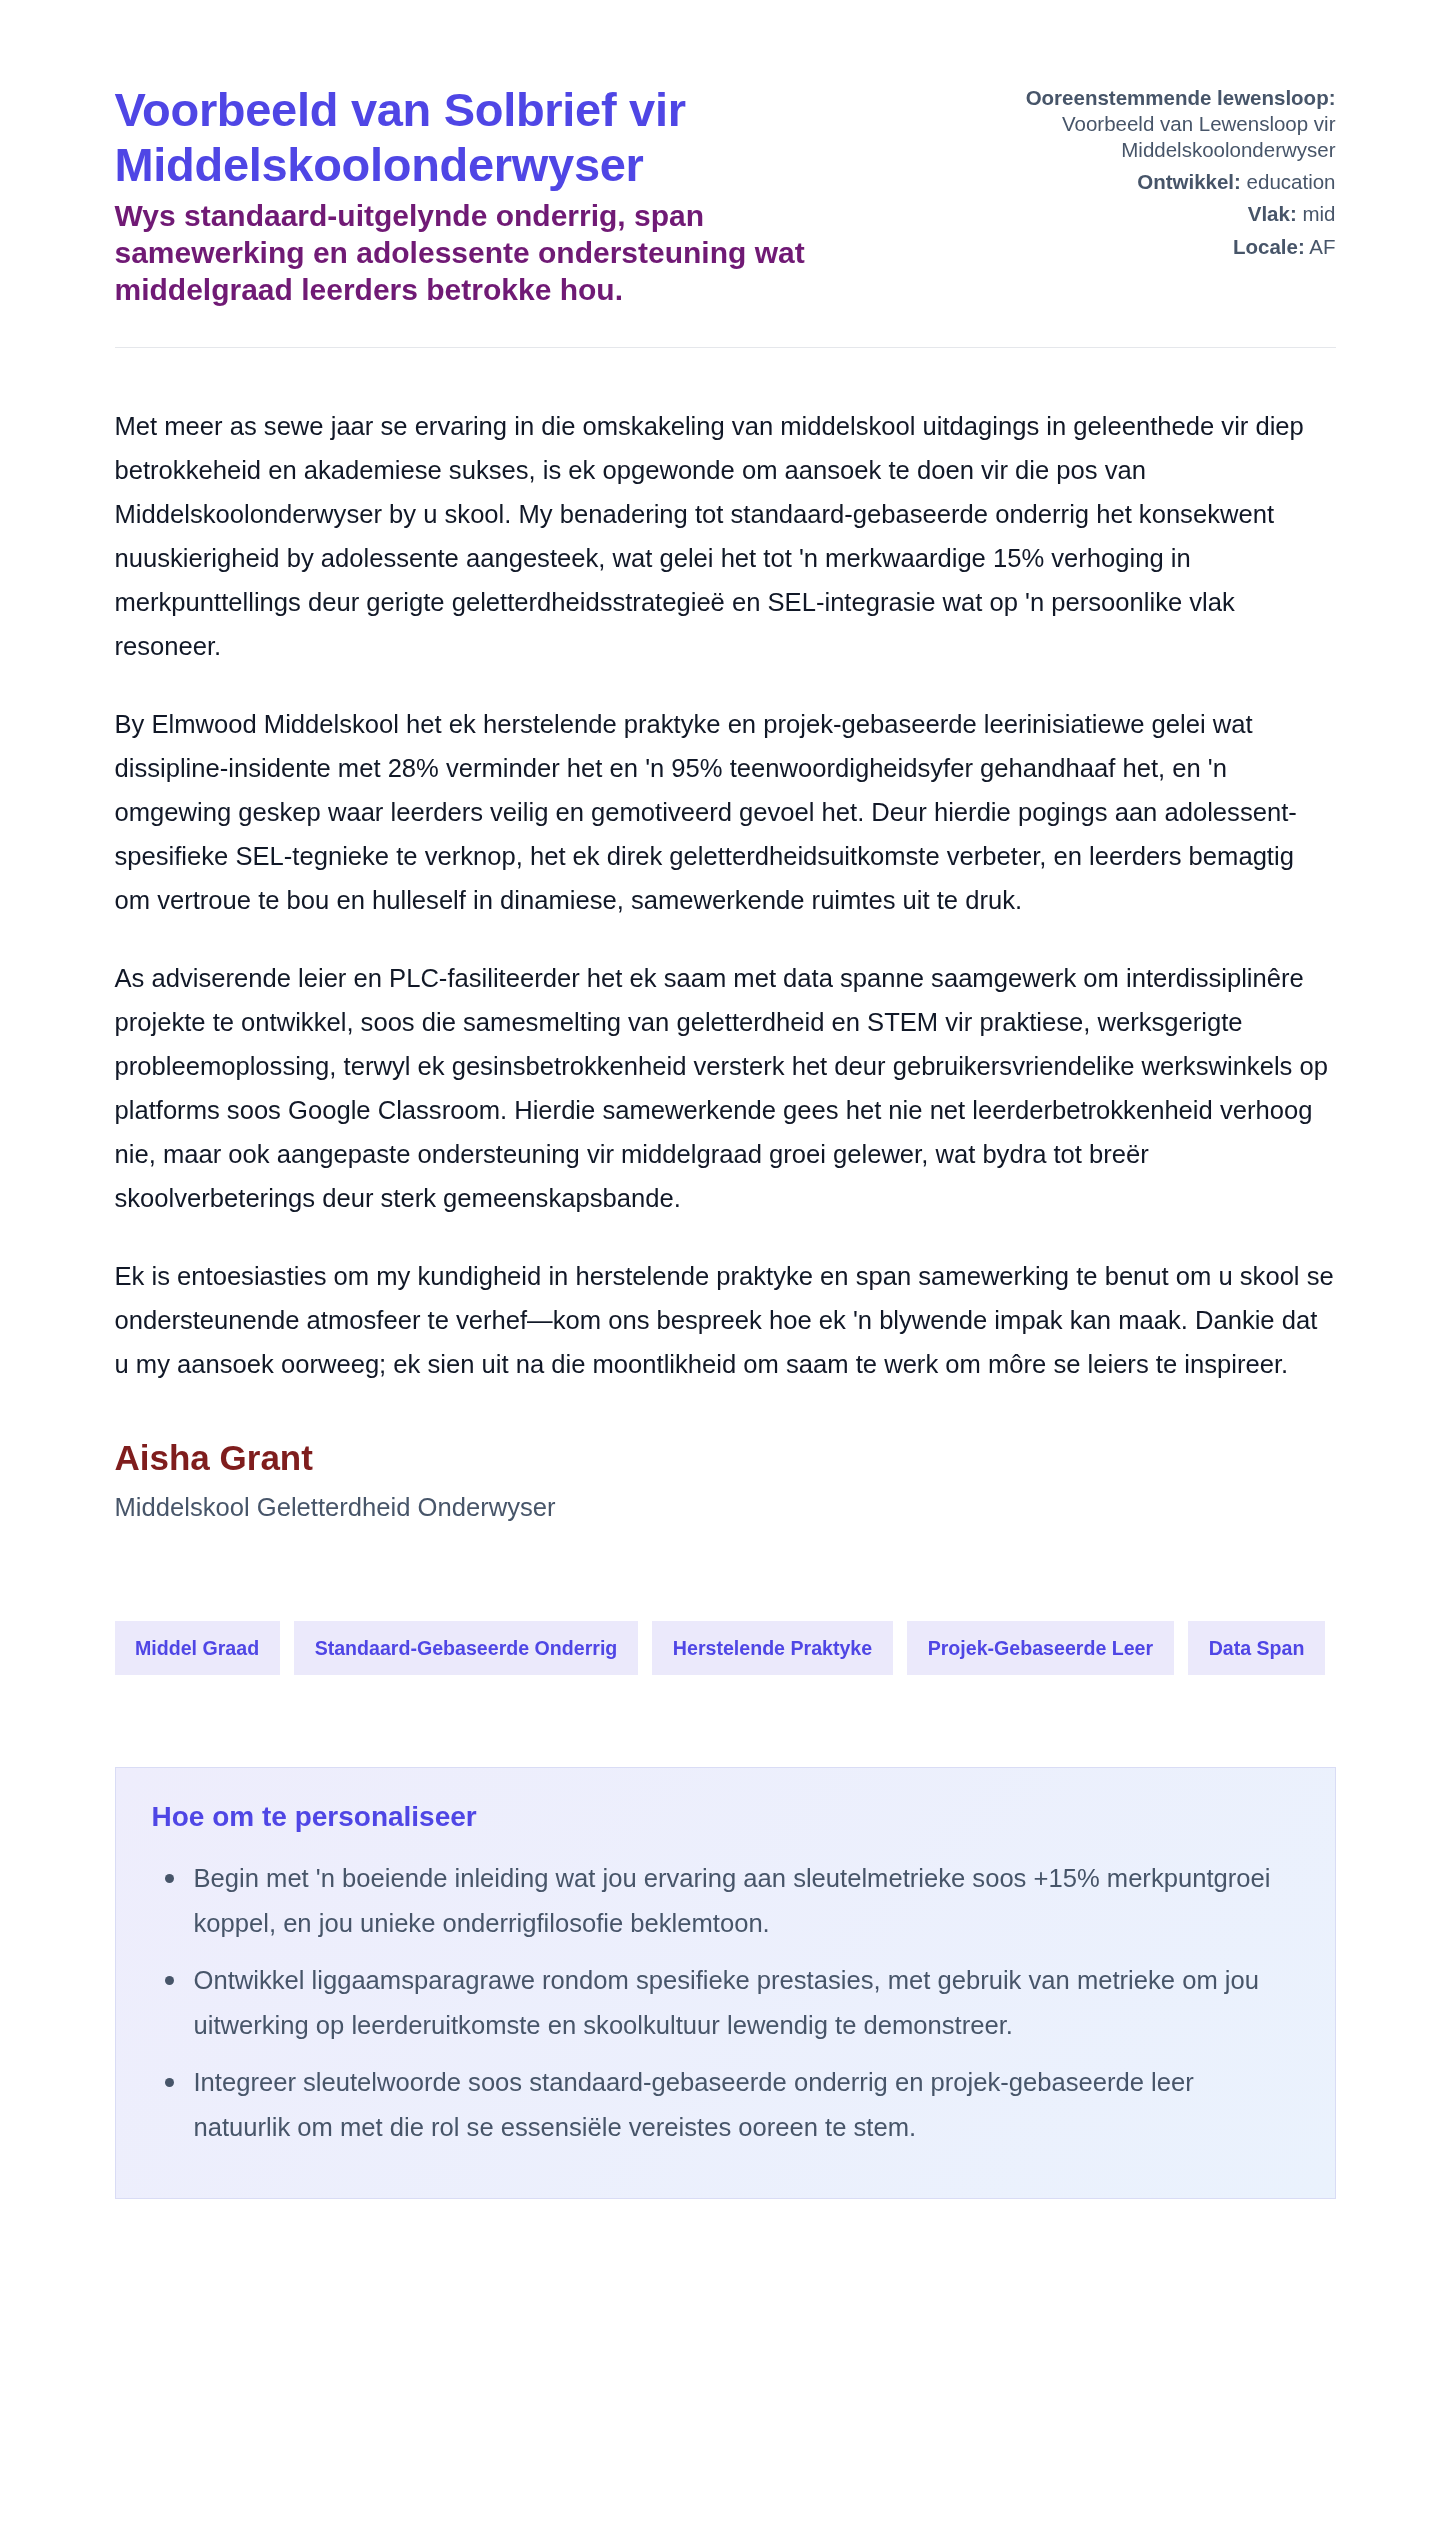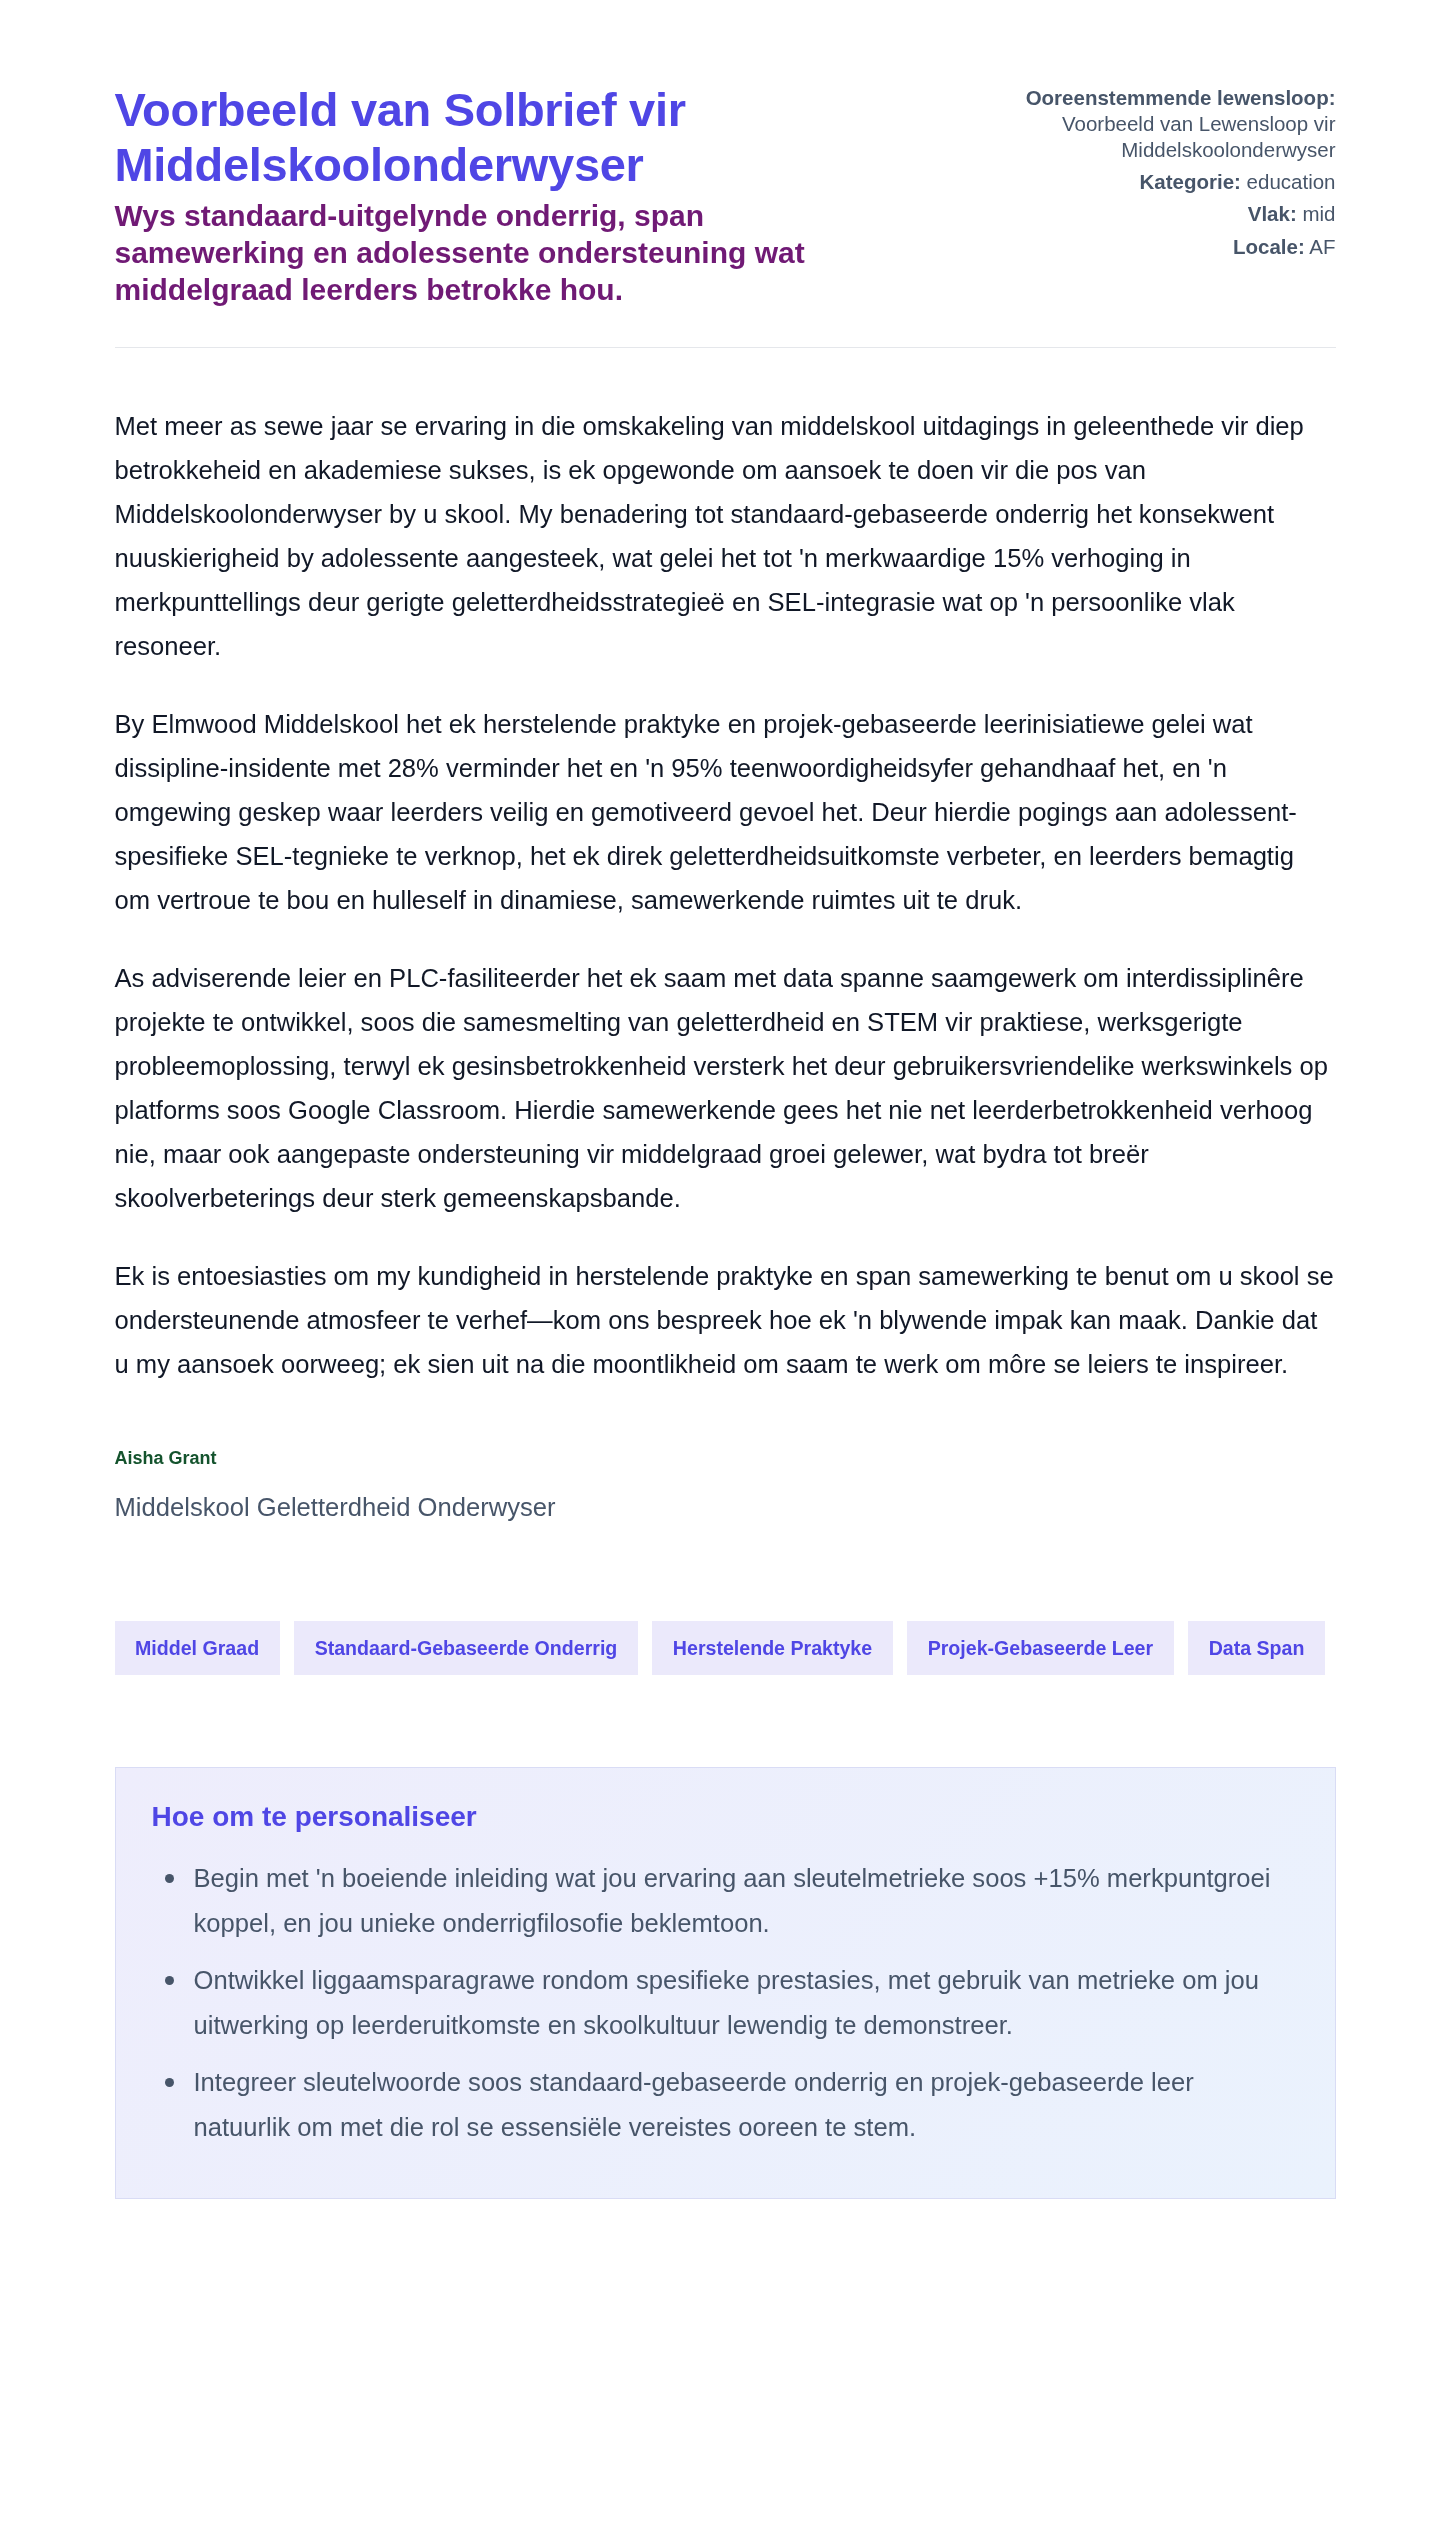--- a/index.html
+++ b/index.html
@@ -61,24 +61,24 @@
     line-height: 34px;
   }
   .para {
     margin: 0 0 34px 0;
     font-size: 25.6px;
     line-height: 44px;
     color: #111827;
   }
   .signature { margin-top: 55px; }
   .sig-name {
-    font-size: 18px;
+    font-size: 35px;
     font-weight: 700;
     line-height: 34px;
-    color: #14532d;
+    color: #7f1d1d;
   }
   .sig-title {
     margin-top: 15.3px;
     font-size: 25.6px;
     line-height: 34px;
     color: #475569;
   }
 
   .tags {
     margin-top: 97px;
@@ -143,21 +143,21 @@
     <div class="header-left">
       <h1 class="title">Voorbeeld van Solbrief vir Middelskoolonderwyser</h1>
       <h2 class="subtitle">Wys standaard-uitgelynde onderrig, span samewerking en adolessente ondersteuning wat middelgraad leerders betrokke hou.</h2>
     </div>
     <div class="meta">
       <div class="meta-row first">
         <span class="meta-label meta-value">Ooreenstemmende lewensloop:</span>
         <span class="meta-value">Voorbeeld van Lewensloop vir Middelskoolonderwyser</span>
       </div>
       <div class="meta-row">
-        <span class="meta-label">Kategorie:</span>
+        <span class="meta-label">Ontwikkel:</span>
         <span>education</span>
       </div>
       <div class="meta-row">
         <span class="meta-label">Vlak:</span>
         <span>mid</span>
       </div>
       <div class="meta-row">
         <span class="meta-label">Locale:</span>
         <span>AF</span>
       </div>

